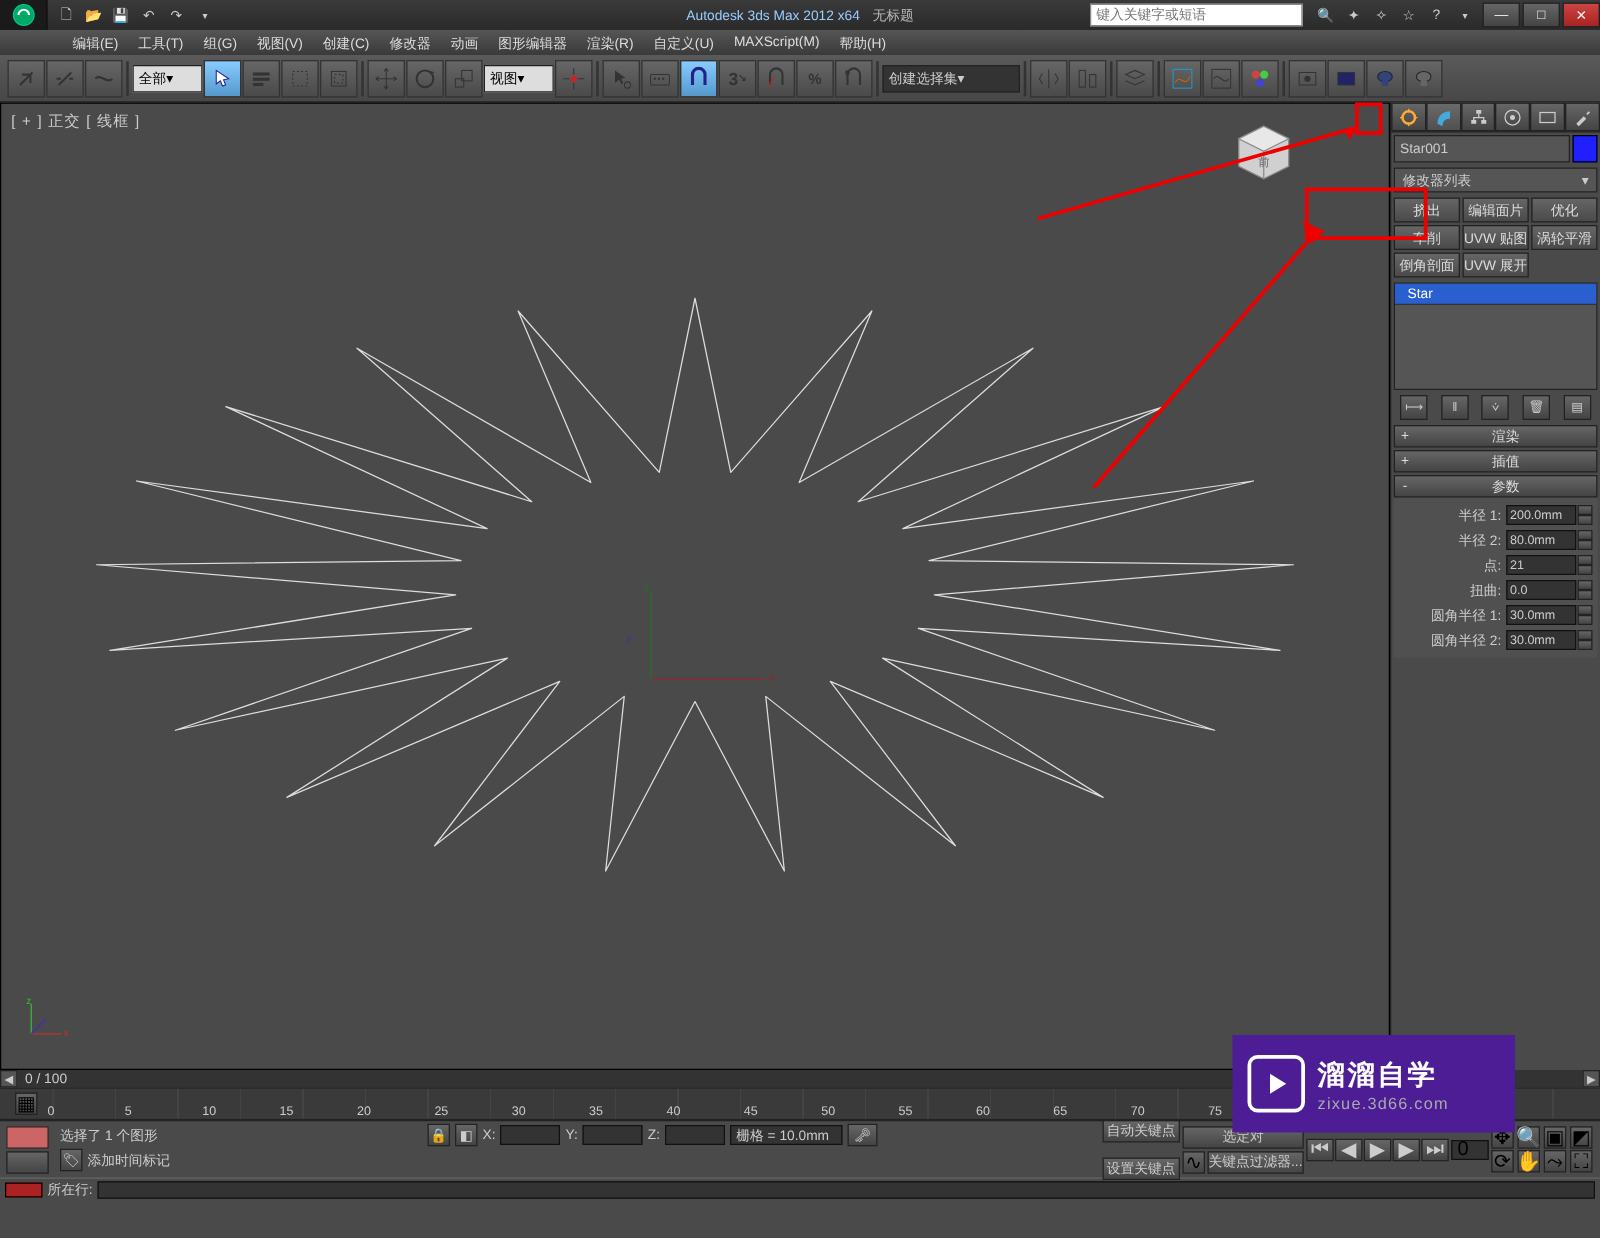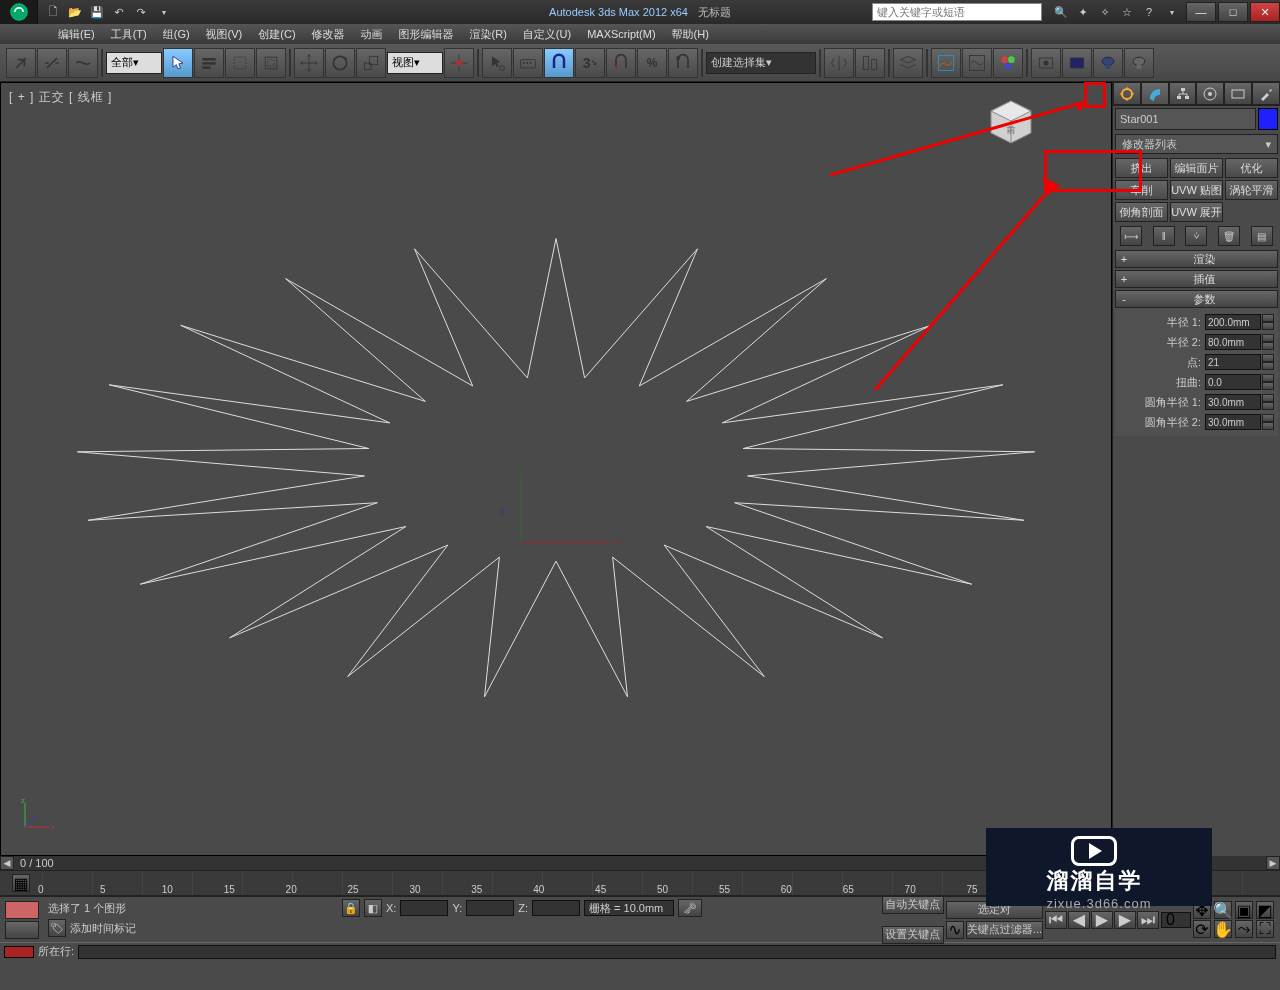--- a/index.html
+++ b/index.html
@@ -91,21 +91,21 @@
 .anim-btn { min-width:62px; height:18px; background:linear-gradient(#666,#444); border:1px solid #222; color:#ccc; font-size:11px; display:flex; align-items:center; justify-content:center; }
 .play-btns { display:flex; gap:1px; }
 .play-btn { width:22px; height:18px; background:linear-gradient(#666,#444); border:1px solid #222; color:#ccc; display:flex; align-items:center; justify-content:center; }
 .lockbtn { width:18px; height:18px; background:linear-gradient(#666,#444); border:1px solid #222; display:flex; align-items:center; justify-content:center; }
 .nowrow { height:18px; display:flex; align-items:center; background:#4a4a4a; border-top:1px solid #666; }
 .nowrow-led { width:30px; height:12px; background:#a22; border:1px solid #000; margin:0 4px; }
 .nowrow-label { font-size:11px; color:#ccc; }
 .nowrow-field { background:#333; border:1px solid #111; height:14px; flex:1; margin:0 4px; }
 
 
-.watermark { position:absolute; right:68px; bottom:84px; width:226px; height:78px; background:#0f172a; display:flex; align-items:center; padding:8px 12px; z-index:40;flex-direction:column; }
+.watermark { position:absolute; right:68px; bottom:84px; width:226px; height:78px; background:#4c1d95; display:flex; align-items:center; padding:8px 12px; z-index:40; }
 .wm-play { width:46px; height:46px; border:3px solid #fff; border-radius:8px; display:flex; align-items:center; justify-content:center; margin-right:10px; }
 .wm-text { color:#fff; display:flex; flex-direction:column; }
 .wm-main { font-size:22px; font-weight:bold; letter-spacing:2px; }
 .wm-sub { font-size:13px; color:#aaa; letter-spacing:1px; }
 
 .small-caret::after { content:"▾"; font-size:8px; color:#ccc; margin-left:2px; }
 </style>
 </head>
 <body>
 
@@ -406,20 +406,23 @@
       </div>
     <div class="mod-buttons">
       <div class="mod-btn">挤出</div>
       <div class="mod-btn">编辑面片</div>
       <div class="mod-btn">优化</div>
       <div class="mod-btn">车削</div>
       <div class="mod-btn">UVW 贴图</div>
       <div class="mod-btn">涡轮平滑</div>
       <div class="mod-btn">倒角剖面</div>
       <div class="mod-btn">UVW 展开</div>
+    </div>
+    <div class="mod-stack">
+      <div class="mod-stack-item">Star</div>
     </div>
     <div class="stack-tools">
       <div class="stool">⟼</div>
       <div class="stool">‖</div>
       <div class="stool">⩒</div>
       <div class="stool">🗑</div>
       <div class="stool">▤</div>
     </div>
 
     <div class="rollout-header">

